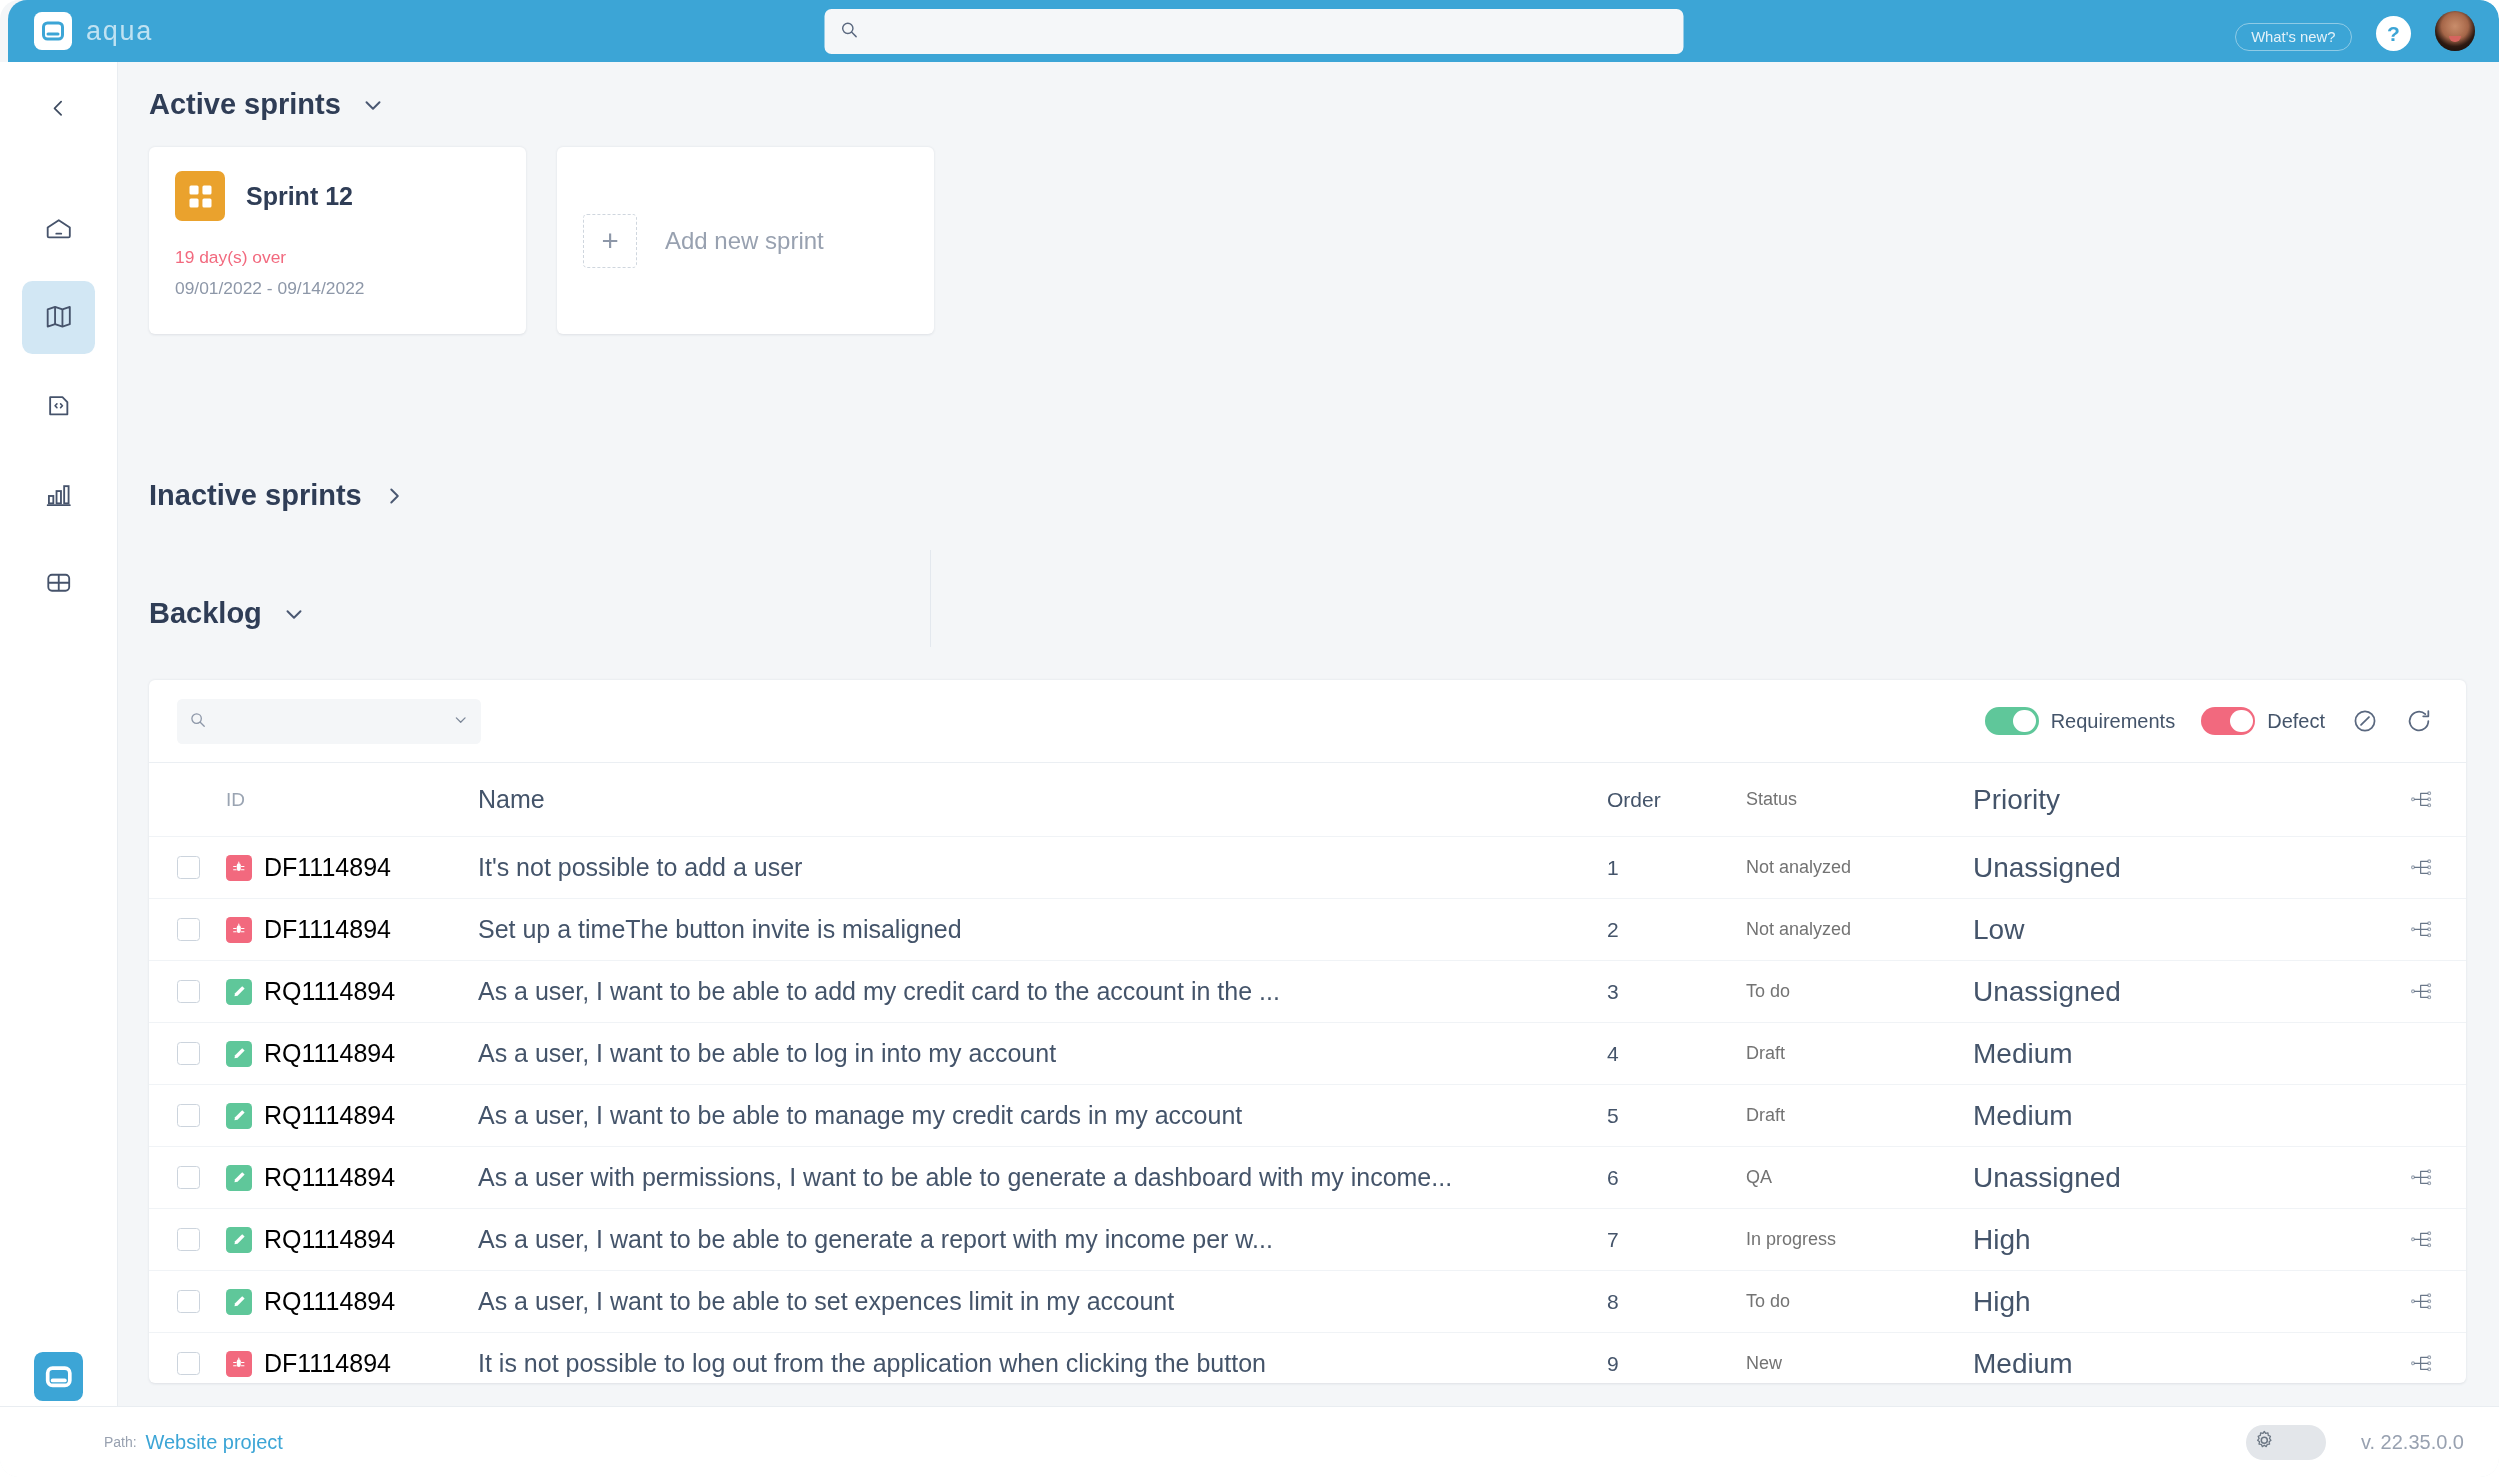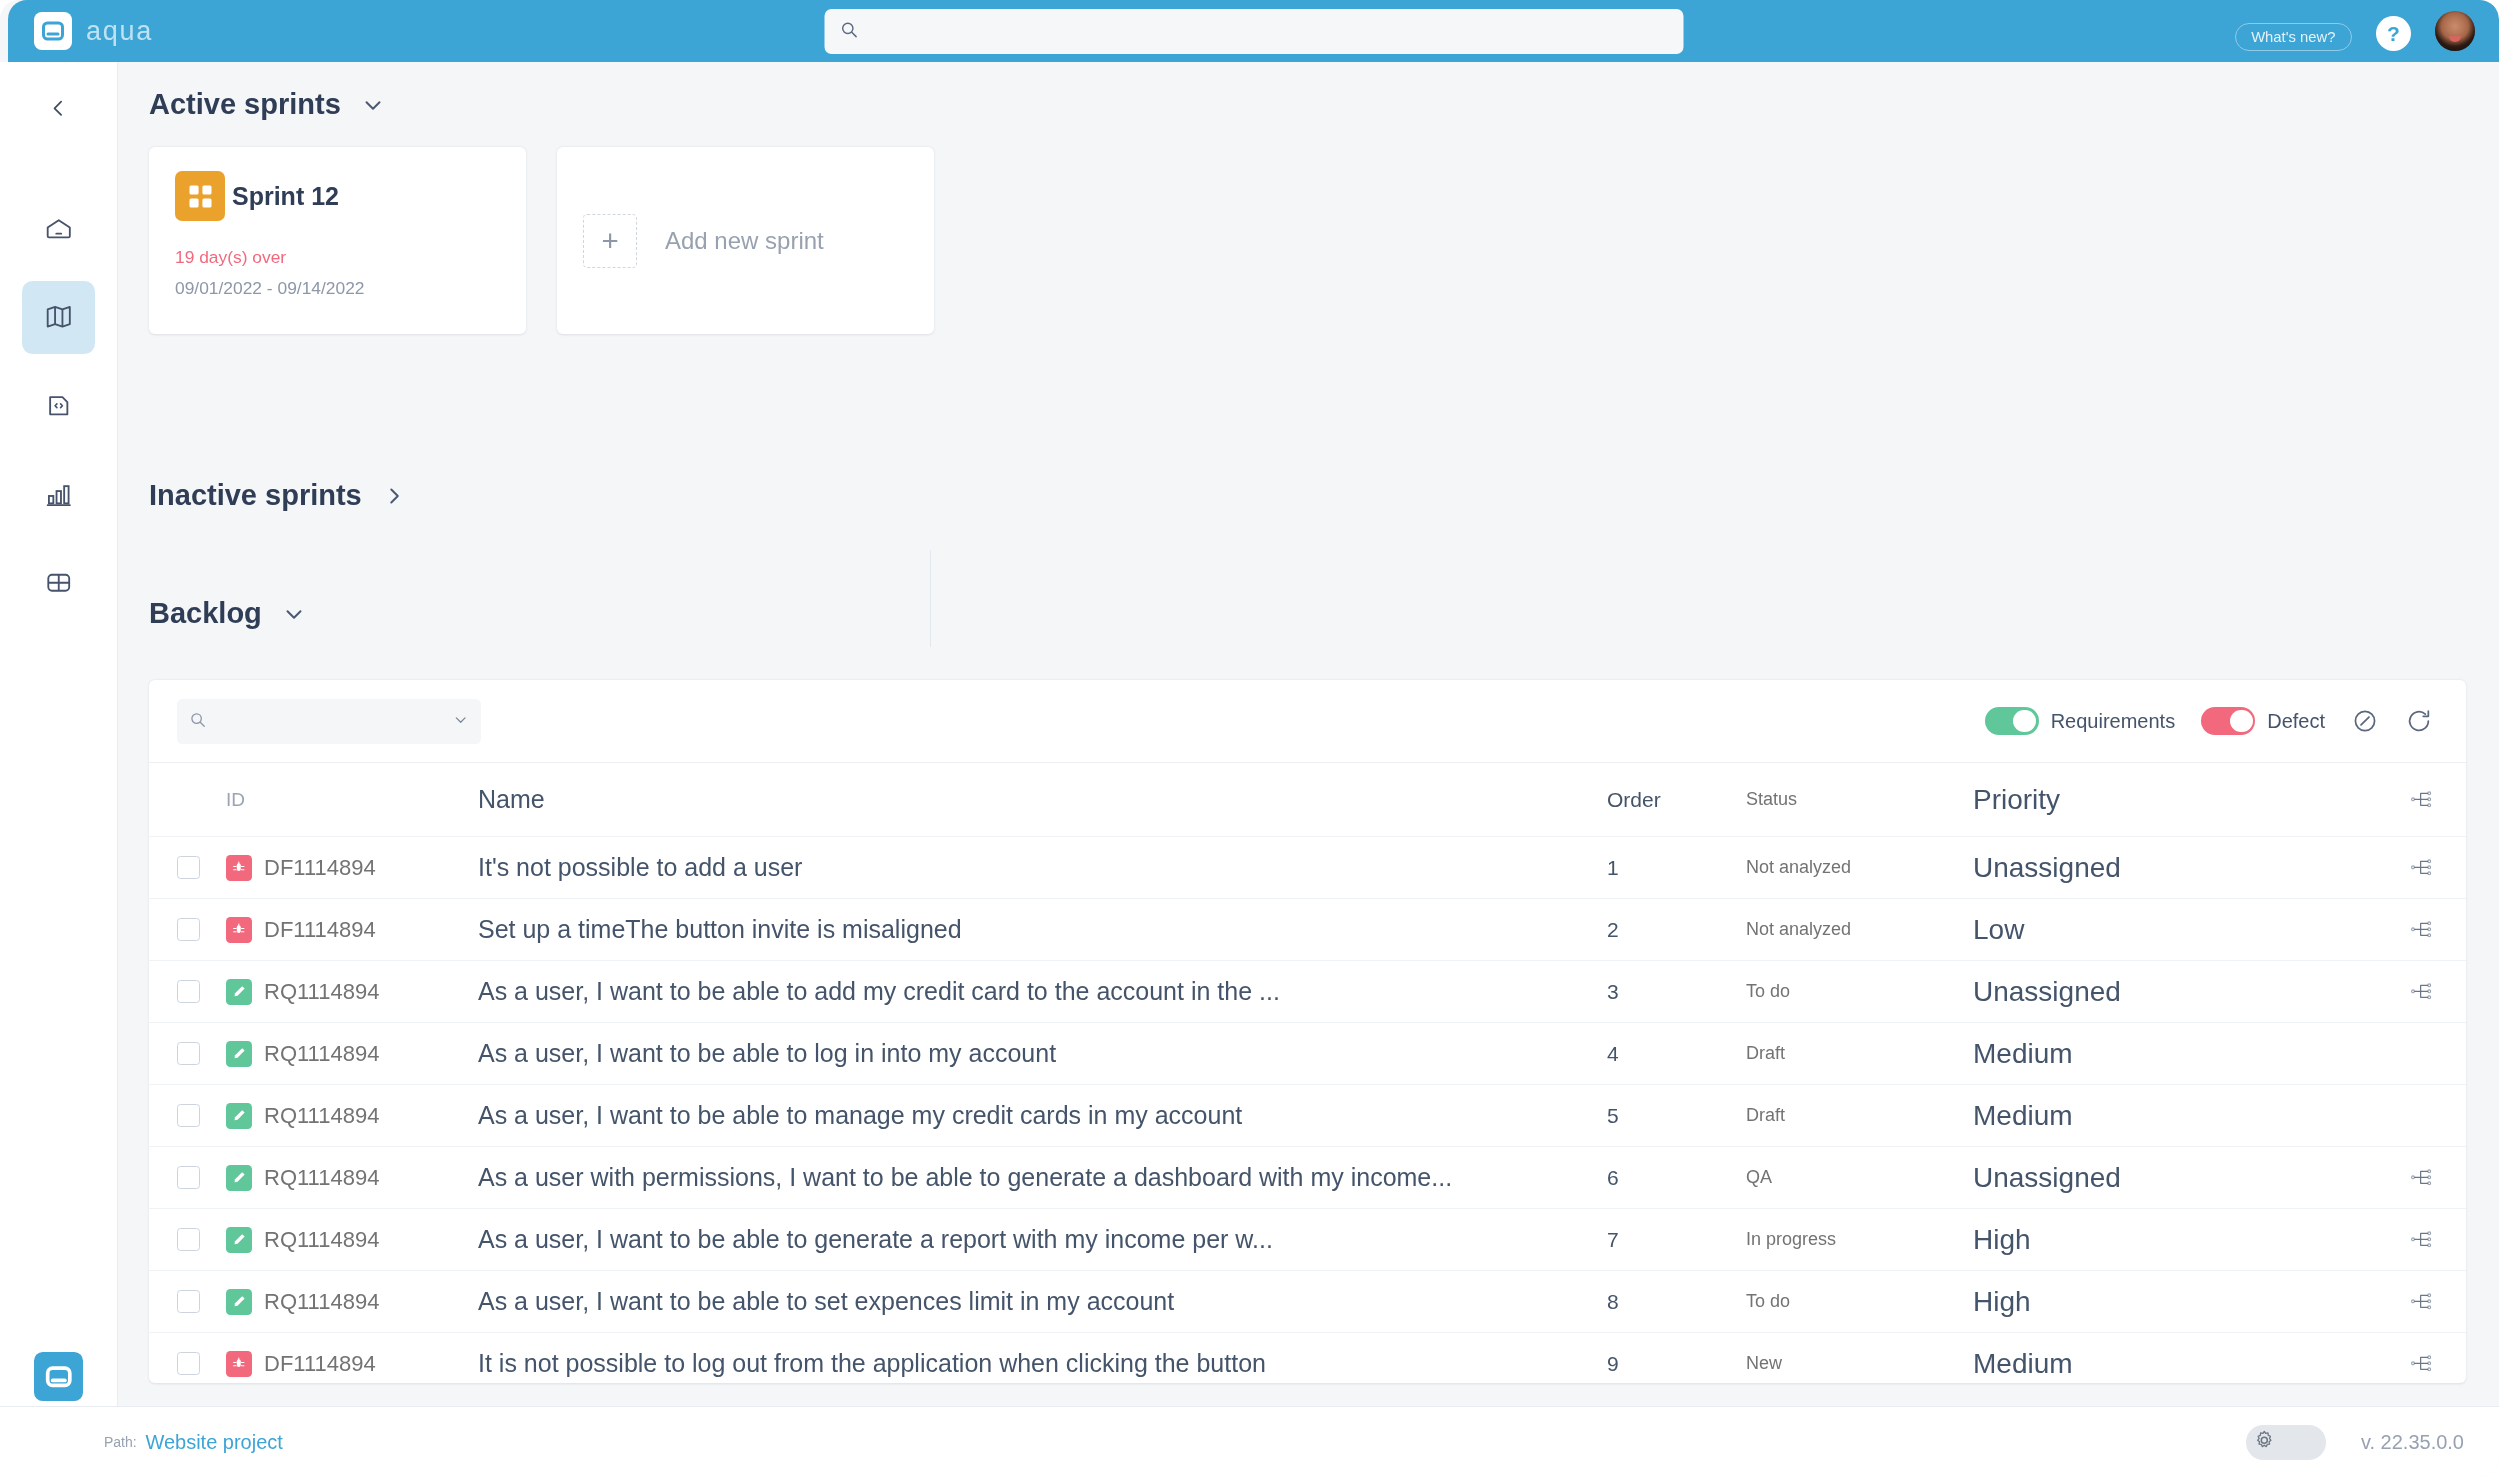--- a/index.html
+++ b/index.html
@@ -104,21 +104,21 @@
   }
   .caret { color: #4a5872; display: flex; align-items: center; }
 
   .sprints-head { position: absolute; left: 31px; top: 26px; }
   .sprint-cards { position: absolute; left: 31px; top: 85px; display: flex; gap: 31px; }
   .sprint-card {
     width: 377px; height: 187px; background: #ffffff; border-radius: 6px;
     box-shadow: 0 0.9px 2.6px rgba(28,44,70,.10);
     padding: 24px 26px;
   }
-  .sprint-card-top { display: flex; align-items: center; gap: 7px; }
+  .sprint-card-top { display: flex; align-items: center; gap: 21px; }
   .sprint-icon {
     width: 50px; height: 50px; border-radius: 7px; background: #eaa22d;
     display: flex; align-items: center; justify-content: center;
   }
   .sprint-title { color: #2f3d56; font-size: 25px; font-weight: bold; }
   .sprint-over { color: #f2697e; font-size: 17.4px; margin-top: 26px; }
   .sprint-dates { color: #8d97a8; font-size: 17.4px; margin-top: 10.4px; }
 
   .add-sprint { display: flex; align-items: center; gap: 28px; }
   .add-box {
@@ -180,21 +180,21 @@
     width: 22.6px; height: 22.6px; border: 1.3px solid #ccd4dd; border-radius: 3.5px;
     background: #fff; cursor: pointer;
   }
   .c-id { width: 252px; display: flex; align-items: center; gap: 12px; }
   .type-badge {
     width: 26px; height: 26px; border-radius: 4.3px;
     display: flex; align-items: center; justify-content: center; flex: none;
   }
   .type-badge.defect { background: #f2697e; }
   .type-badge.req { background: #5fc79a; }
-  .id-text { color: #737373; font-size: 22px; }
+  .id-text { color: #000000; font-size: 25px; }
   .c-name { flex: 1; color: #44546a; font-size: 25px; padding-right: 24px;
             white-space: nowrap; overflow: hidden; text-overflow: ellipsis; }
   .c-order { width: 139px; color: #44546a; font-size: 21px; }
   .c-status { width: 227px; color: #737373; font-size: 18px; }
   .c-priority { width: 408px; color: #44546a; font-size: 28px; }
   .c-tree { width: 52px; display: flex; justify-content: flex-end; }
 
   
   .footer {
     position: absolute; left: 0; right: 0; bottom: 0; height: 71px;

